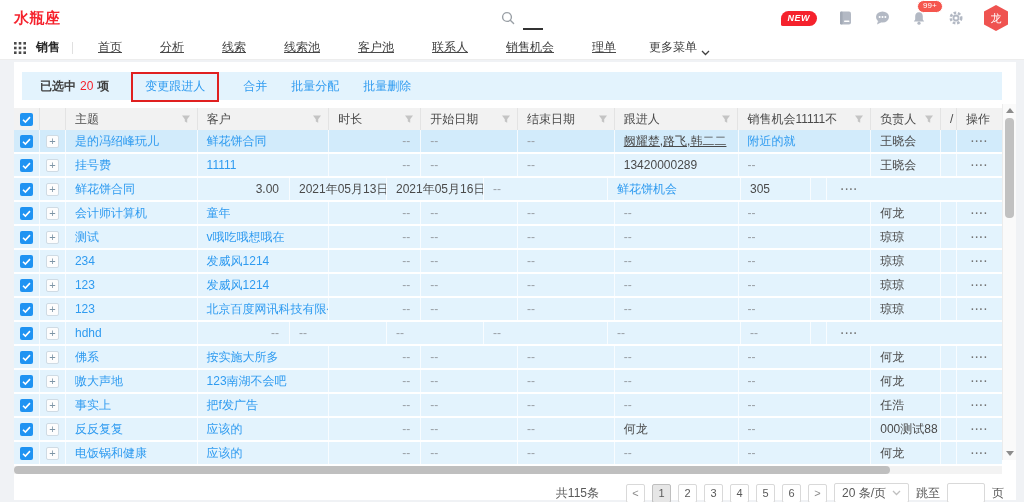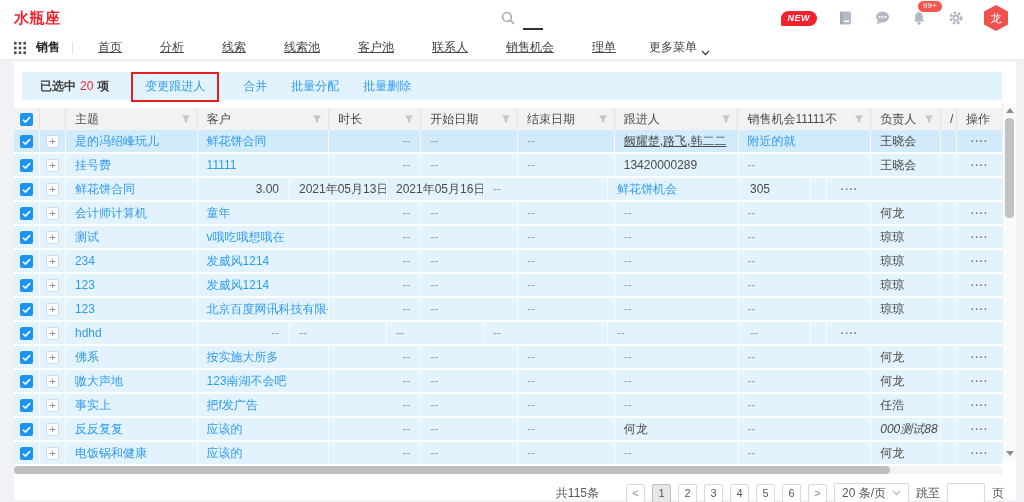--- a/index.html
+++ b/index.html
@@ -604,21 +604,21 @@
             <span class="link">反反复复</span>
           </div>
           <div class="td" style="width: 132px;">
             <span class="link">应该的</span>
           </div>
           <div class="td right muted" style="width: 92px;">--</div>
           <div class="td muted" style="width: 97px;">--</div>
           <div class="td muted" style="width: 97px;">--</div>
           <div class="td dark" style="width: 124px;">何龙</div>
           <div class="td muted" style="width: 133px;">--</div>
-          <div class="td dark" style="width: 70px; font-style: italic;">000测试88</div>
+          <div class="td dark" style="width: 70px;">000测试88</div>
           <div class="td" style="width: 14px;"></div>
           <div class="td center" style="width: 45px;">
             <span class="ops-dots">····</span>
           </div>
         </div>
         <div class="tr">
           <div class="td center" style="width: 26px;">
             <span class="cb">
               <svg width="11" height="11" viewBox="0 0 12 12">
                 <polyline points="2.2,6.2 4.8,8.8 9.8,3.4" fill="none" stroke="#fff" stroke-width="1.7"></polyline>

